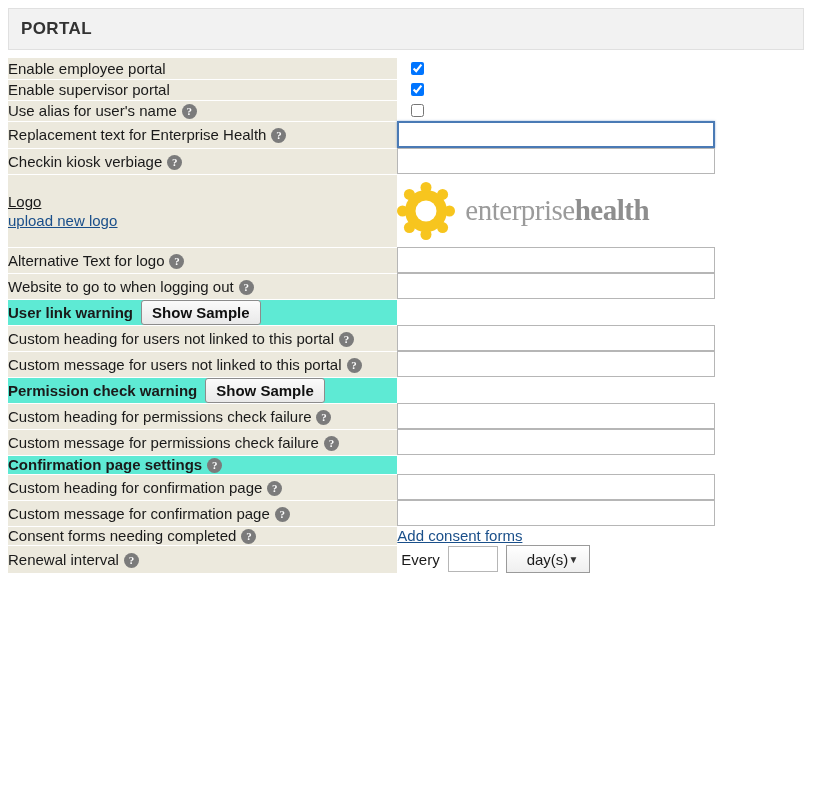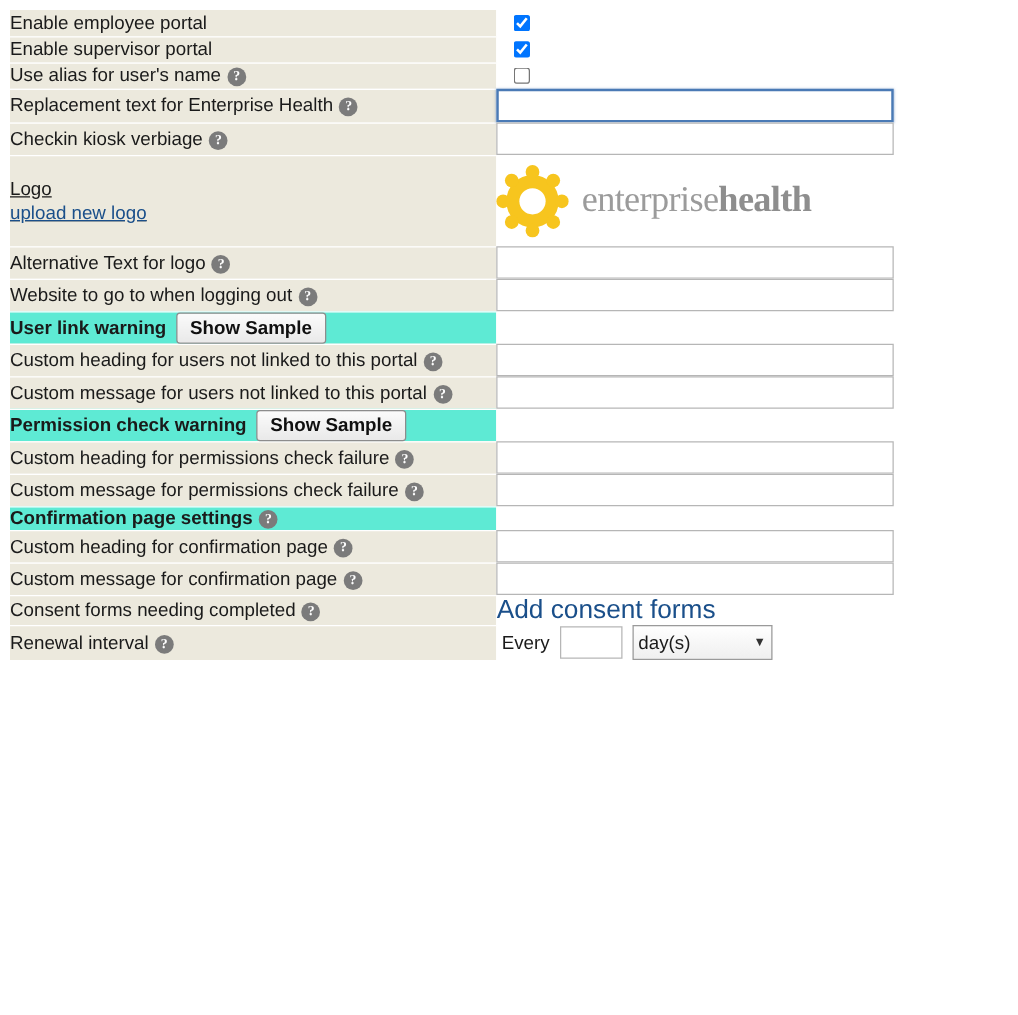--- a/index.html
+++ b/index.html
@@ -91,21 +91,22 @@
     box-shadow: 0 0 2px rgba(74,122,181,0.6);
   }
   .chk {
     width: 13px;
     height: 13px;
     margin: 4px 0 4px 14px;
     vertical-align: middle;
   }
   .link {
     color: #1a4f8a;
-    font-size: 21px;
+    text-decoration: underline;
+    font-size: 15px;
     cursor: pointer;
   }
   .upload-link {
     display: block;
     color: #1a4f8a;
     text-decoration: underline;
     font-size: 15px;
     margin-top: 2px;
     cursor: pointer;
   }
@@ -157,40 +158,43 @@
     width: 50px;
     height: 26px;
     border: 1px solid #b6b6b6;
     font-size: 14px;
     padding: 2px 4px;
     outline: none;
     font-family: "Liberation Sans", sans-serif;
   }
   .select {
     box-sizing: border-box;
-    width: 112px;
+    width: 84px;
     height: 28px;
     border: 1px solid #9a9a9a;
     background: linear-gradient(#ffffff, #efefef);
     font-size: 15px;
-    padding: 2px 4px;
+    padding: 2px 20px;
     display: flex;
     align-items: center;
     justify-content: space-between;
     cursor: pointer;
     font-family: "Liberation Sans", sans-serif;
   }
   .select .caret { font-size: 10px; color: #333; }
   .label-text { display: inline; }
 </style>
 </head>
 <body>
 
 <div id="page">
 
+  <div class="panel">
+    <div class="panel-header">PORTAL</div>
+  </div>
 
   <table class="settings">
     <tbody id="rows-body">
         <tr>
           <td class="label"><span class="label-text">Enable employee portal</span></td>
           <td class="field"><input type="checkbox" class="chk" checked="" style=""></td>
         </tr>
         <tr>
           <td class="label"><span class="label-text">Enable supervisor portal</span></td>
           <td class="field"><input type="checkbox" class="chk" checked="" style=""></td>

